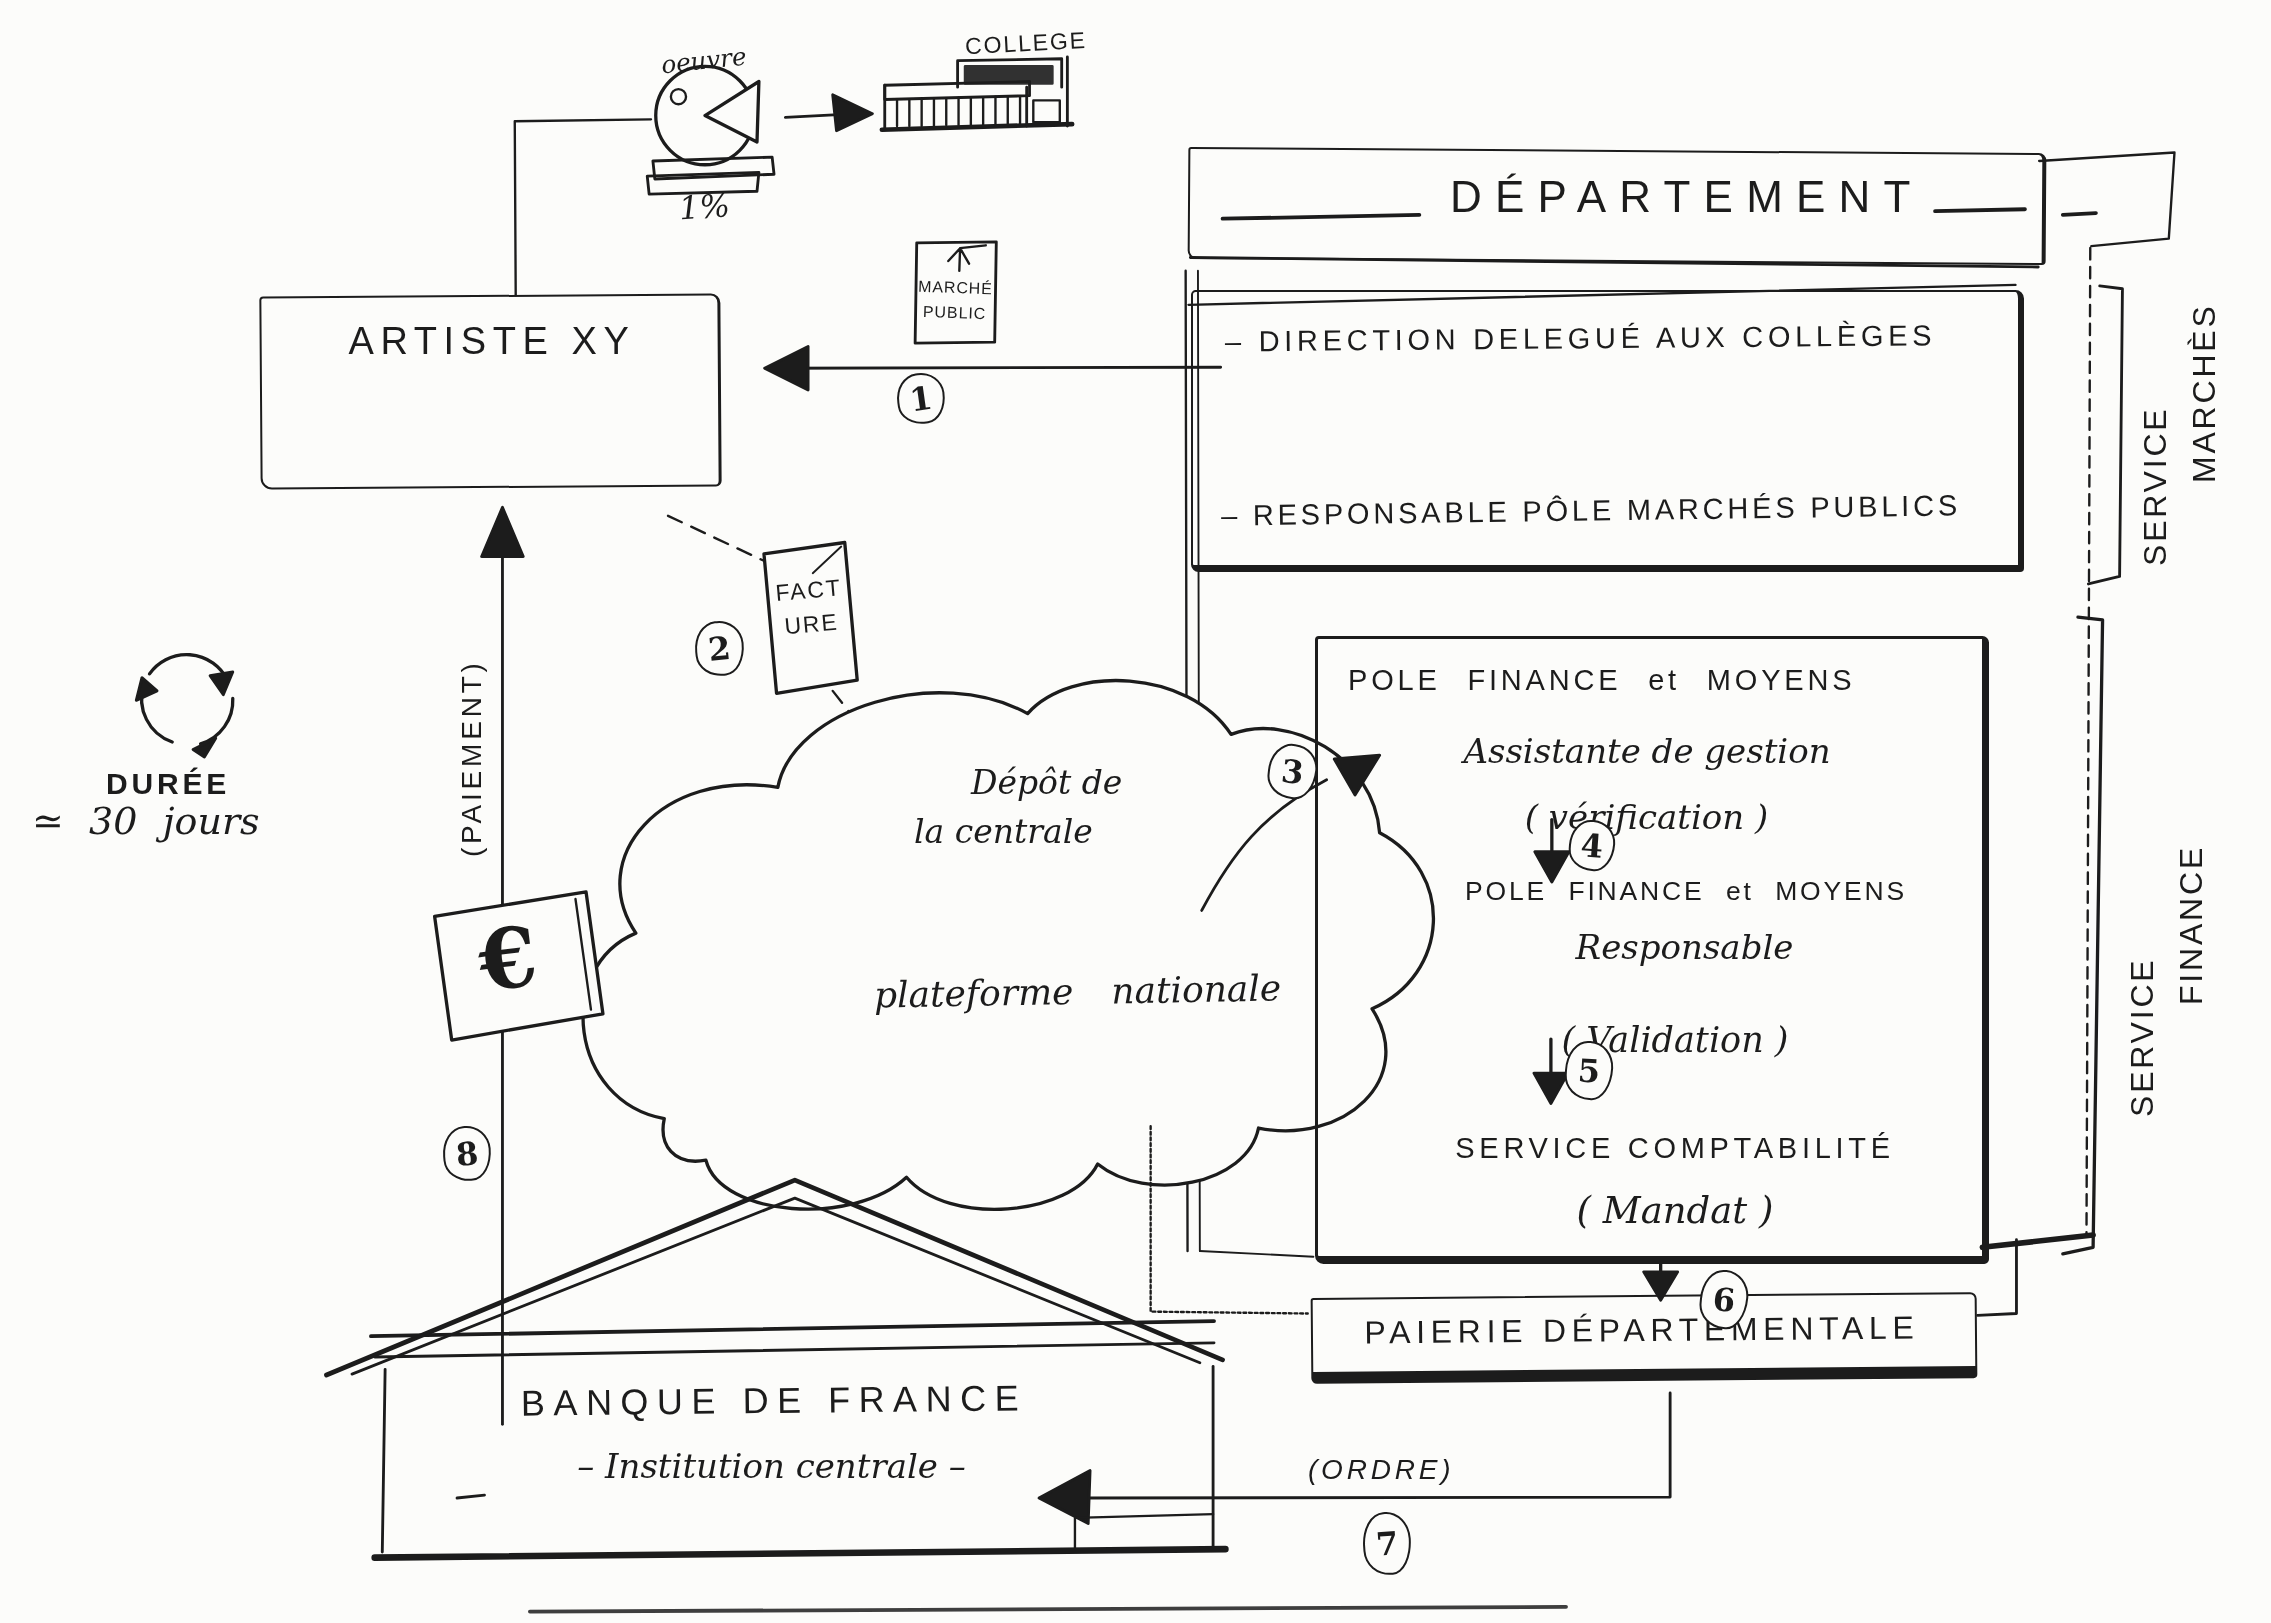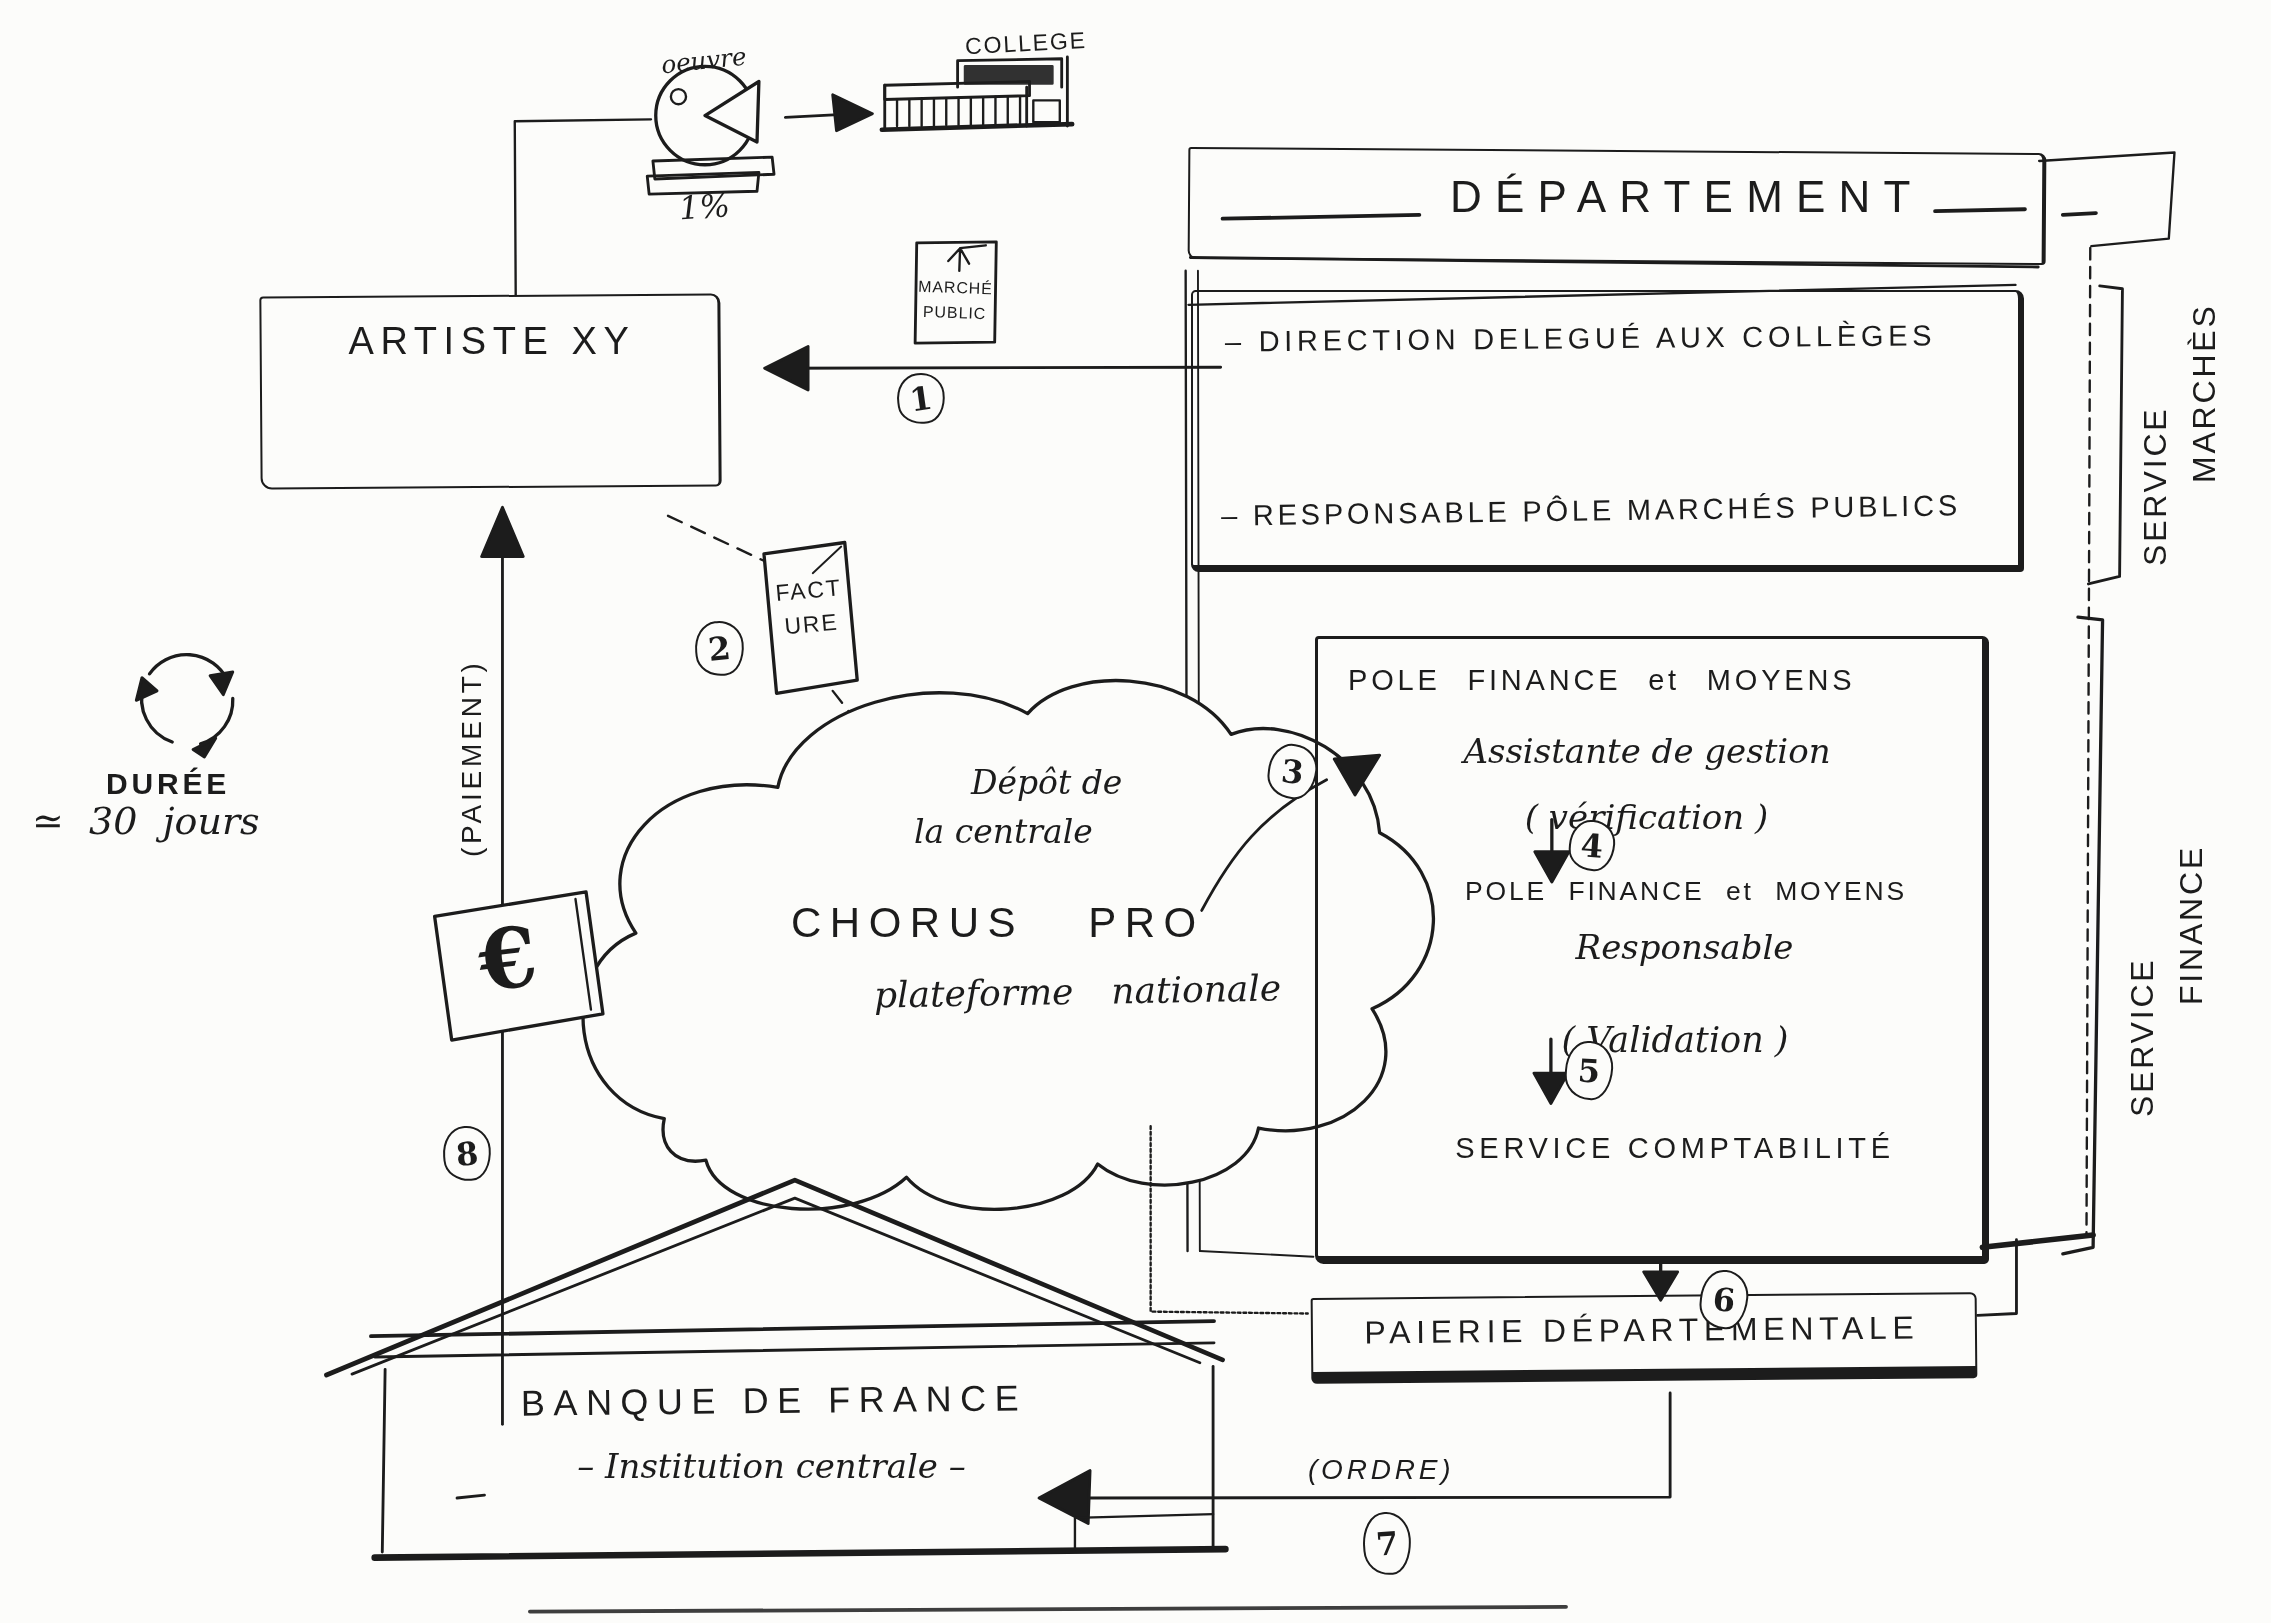--- a/index.html
+++ b/index.html
@@ -190,21 +190,20 @@
     <span>PUBLIC</span>
   </div>
 
   <div class="abs caps ctr" style="left:772px;top:573px;width:76px;font-size:23px;letter-spacing:1.9px;line-height:34px;transform:rotate(-5deg);">
     <span>FACT</span><br>
     <span>URE</span>
   </div>
 
   <div class="abs script" style="left:971px;top:763px;font-size:33px;">Dépôt de</div>
   <div class="abs script" style="left:914px;top:812px;font-size:33px;">la centrale</div>
-  <div class="abs caps" style="left:791px;top:899px;font-size:42px;letter-spacing:8.5px;word-spacing:44px;">CHORUS PRO</div>
   <div class="abs script" style="left:874px;top:971px;font-size:36px;word-spacing:26.5px;transform:rotate(-1deg);">plateforme nationale</div>
 
   <div class="abs caps" style="left:106px;top:767px;font-size:30px;letter-spacing:3.8px;font-weight:bold;">DURÉE</div>
   <div class="abs script" style="left:32px;top:799px;font-size:38px;word-spacing:13.2px;">≃ 30 jours</div>
 
   <div class="abs caps vlabel" style="left:447px;top:857px;width:237px;font-size:28px;letter-spacing:3.8px;">(PAIEMENT)</div>
 
   <div class="abs" style="left:479px;top:910px;font-size:83px;font-weight:bold;font-family:'DejaVu Serif',serif;transform:rotate(-7deg);">€</div>
 
   <div class="box" style="left:1188px;top:150px;width:852px;height:108px;border-right-width:4.7px;border-radius:2.8px 7.6px 3.8px 8.5px;transform:rotate(0.4deg);"></div>
@@ -220,20 +219,21 @@
   <div class="box" style="left:1315px;top:636px;width:664px;height:617px;border-width:3.3px;border-right-width:7.6px;border-bottom-width:8.5px;border-radius:3.8px 6.6px 4.7px 8.5px;"></div>
   <div class="abs caps" style="left:1348px;top:664px;width:606px;font-size:29px;letter-spacing:3.8px;word-spacing:15px;">POLE FINANCE et MOYENS</div>
   <div class="abs script ctr" style="left:1420px;top:731px;width:454px;font-size:34px;">Assistante de gestion</div>
   <div class="abs script ctr" style="left:1457px;top:797px;width:379px;font-size:34px;">( vérification )</div>
 
   <div class="abs caps" style="left:1465px;top:876px;width:511px;font-size:26.5px;letter-spacing:2.8px;word-spacing:11.4px;">POLE FINANCE et MOYENS</div>
   <div class="abs script ctr" style="left:1533px;top:927px;width:303px;font-size:34px;">Responsable</div>
   <div class="abs script ctr" style="left:1514px;top:1020px;width:322px;font-size:35px;">( Validation )</div>
 
   <div class="abs caps ctr" style="left:1391px;top:1132px;width:568px;font-size:29px;letter-spacing:4.7px;">SERVICE COMPTABILITÉ</div>
+  <div class="abs script ctr" style="left:1495px;top:1189px;width:360px;font-size:37px;">( Mandat )</div>
 
   <div class="abs caps vlabel" style="left:2118px;top:1117px;width:397px;font-size:32px;letter-spacing:2.8px;"><span>SERVICE</span>
 <span style="padding-left:112px;">FINANCE</span></div>
 
   <div class="box" style="left:1311px;top:1295px;width:662px;height:72px;border-bottom-width:12.3px;border-radius:2.8px 6.6px 3.8px 5.7px;transform:rotate(-0.5deg);"></div>
   <div class="abs caps ctr" style="left:1325px;top:1312px;width:634px;font-size:32px;letter-spacing:5.7px;transform:rotate(-0.5deg);">PAIERIE DÉPARTEMENTALE</div>
 
   <div class="abs caps ctr" style="left:516px;top:1380px;width:516px;font-size:36px;letter-spacing:8.5px;transform:rotate(-0.6deg);">BANQUE DE FRANCE</div>
   <div class="abs script ctr" style="left:530px;top:1446px;width:483px;font-size:34px;">– Institution centrale –</div>
 

